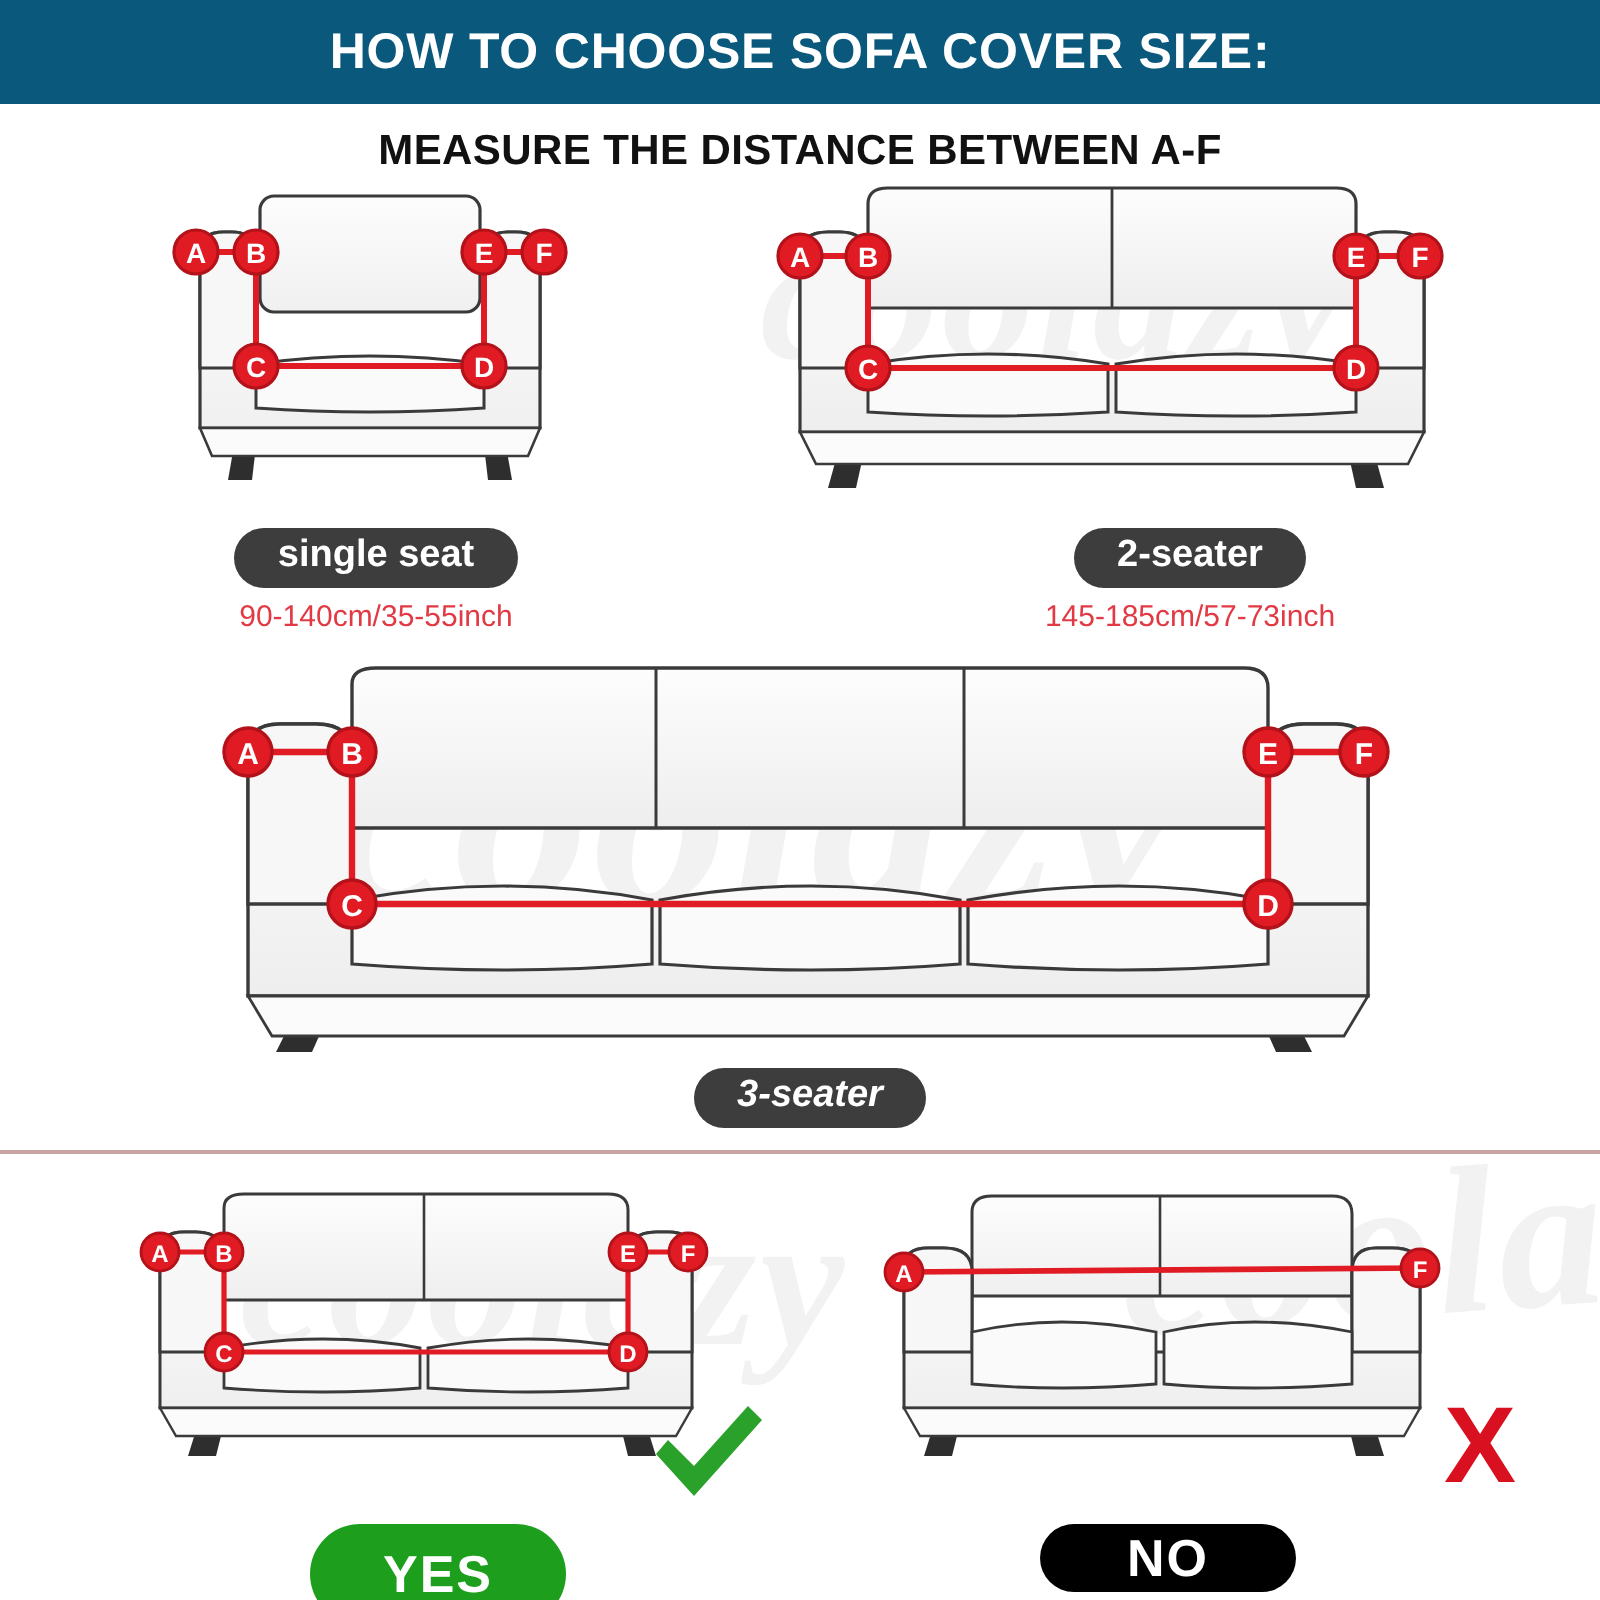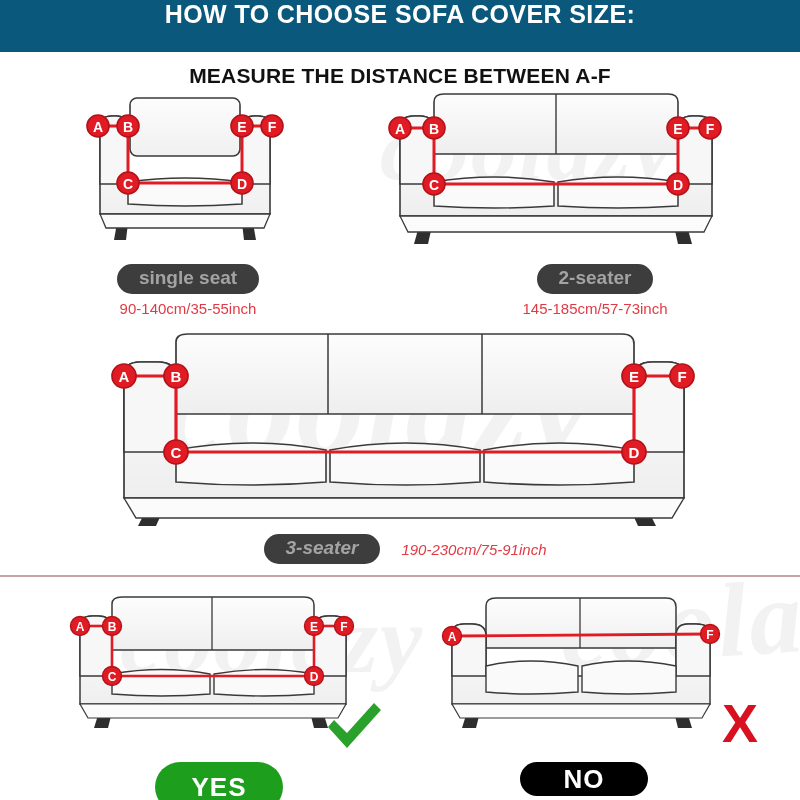--- a/index.html
+++ b/index.html
@@ -20,21 +20,21 @@
   }
 
   
   .header-bar {
     position: absolute;
     left: 0; top: 0;
     width: 800px;
     height: 52px;
     background: #0b587d;
     display: flex;
-    align-items: flex-start;
+    align-items: center;
     justify-content: center;
   }
   .header-title {
     color: #ffffff;
     font-size: 25px;
     font-weight: bold;
     letter-spacing: 0.4px;
     white-space: nowrap;
   }
   .subtitle {
@@ -69,21 +69,21 @@
   
   .diagram {
     position: absolute;
   }
   .sofa-svg { display: block; }
 
   
   .pill {
     display: inline-block;
     border-radius: 999px;
-    color: #a3a3a3;
+    color: #ffffff;
     font-weight: bold;
     text-align: center;
     white-space: nowrap;
   }
   .pill-gray {
     background: #3d3d3d;
     font-size: 19px;
     padding: 3px 22px 5px 22px;
   }
   .caption-row {
@@ -359,21 +359,20 @@
         <g>
           <circle cx="582" cy="46" r="12" fill="#e01b24" stroke="#b3121a" stroke-width="1.7"></circle>
           <text x="582" y="52" text-anchor="middle" font-family="Liberation Sans, sans-serif" font-size="15" font-weight="bold" fill="#ffffff">F</text>
         </g>
       </g>
     </svg>
   </div>
 
   <div class="caption-row cap-three">
     <span class="pill pill-gray">3-seater</span>
-    <span class="dim-text">190-230cm/75-91inch</span>
   </div>
 
   <div class="divider"></div>
 
   <div class="diagram" style="left:62px; top:592px;">
     <svg class="sofa-svg" width="300" height="150" viewBox="0 0 300 150">
       <defs>
         <linearGradient id="bodyg4" x1="0" y1="0" x2="0" y2="1">
           <stop offset="0%" stop-color="#fdfdfd"></stop>
           <stop offset="100%" stop-color="#efefef"></stop>

